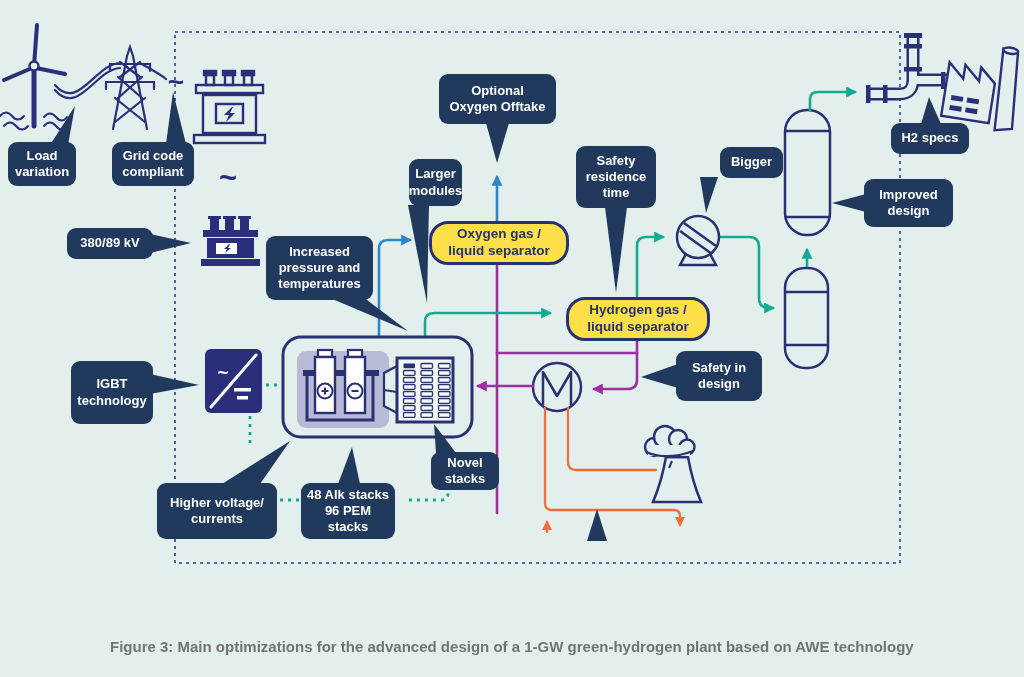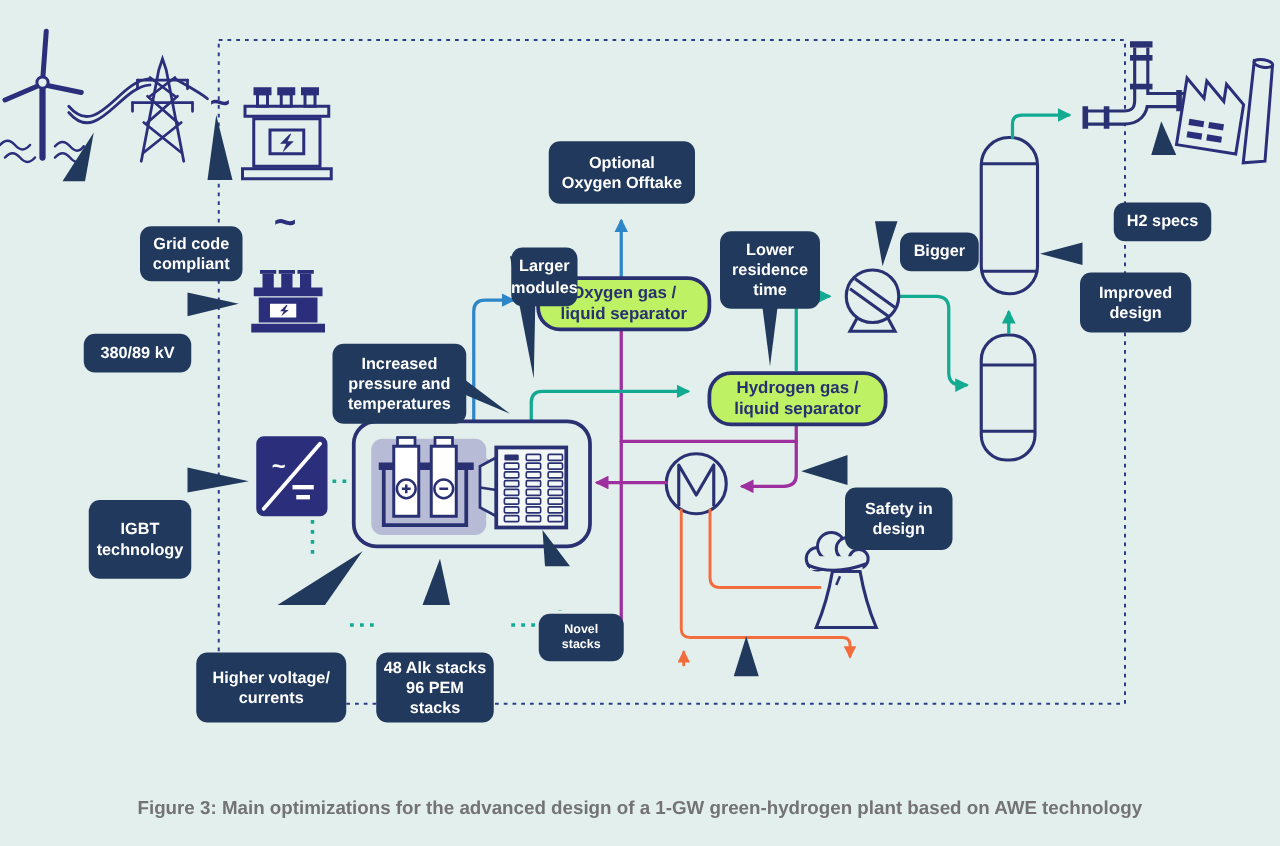--- a/index.html
+++ b/index.html
@@ -2,35 +2,35 @@
 <html><head>
 <meta charset="utf-8">
 <style>
   html,body{margin:0;padding:0;}
   #stage{position:relative;width:1024px;height:677px;background:#e3efec;overflow:hidden;
          font-family:"Liberation Sans",sans-serif;}
   #art{position:absolute;left:0;top:0;}
   .callout{position:absolute;background:#21395c;color:#fff;border-radius:9px;
            display:flex;align-items:center;justify-content:center;text-align:center;
            font:700 13px/1.25 "Liberation Sans",sans-serif;white-space:pre-line;
-           box-sizing:border-box;padding:12px 4px;z-index:3;margin-top:39px;}
-  .sep{position:absolute;background:#bef264;border:3px solid #2a3173;border-radius:19px;
+           box-sizing:border-box;padding:12px 4px;z-index:3;}
+  .sep{position:absolute;background:#fde047;border:3px solid #2a3173;border-radius:19px;
        color:#273170;display:flex;align-items:center;justify-content:center;text-align:center;
        font:700 13.5px/1.25 "Liberation Sans",sans-serif;white-space:pre-line;
        box-sizing:border-box;z-index:2;}
   .caption{position:absolute;left:110px;top:637px;width:820px;color:#737373;
            font:600 15px/1.3 "Liberation Sans",sans-serif;z-index:3;}
   
   .c-load{left:8px;top:142px;width:68px;height:44px}
   .c-grid{left:112px;top:142px;width:82px;height:44px}
   .c-kv{left:67px;top:228px;width:86px;height:31px}
   .c-igbt{left:71px;top:361px;width:82px;height:63px}
   .c-hv{left:157px;top:483px;width:120px;height:56px}
   .c-48{left:301px;top:483px;width:94px;height:56px}
-  .c-novel{left:431px;top:452px;width:68px;height:38px;font-size:10px}
+  .c-novel{left:431px;top:452px;width:68px;height:38px;font-size:13px}
   .c-incr{left:266px;top:236px;width:107px;height:64px}
   .c-larger{left:409px;top:159px;width:53px;height:47px}
   .c-oxy{left:439px;top:74px;width:117px;height:50px}
   .c-lower{left:576px;top:146px;width:80px;height:62px}
   .c-bigger{left:720px;top:147px;width:63px;height:31px}
   .c-safety{left:676px;top:351px;width:86px;height:50px}
   .c-heat{left:548px;top:539px;width:127px;height:48px}
   .c-improved{left:864px;top:179px;width:89px;height:48px}
   .c-h2{left:891px;top:123px;width:78px;height:31px}
   .sep-oxy{left:429px;top:221px;width:140px;height:44px}
@@ -278,39 +278,41 @@
     <polygon points="486,123 509,123 497,163"></polygon>
     <polygon points="605,207 627,207 616,293"></polygon>
     <polygon points="700,177 718,177 706,213"></polygon>
     <polygon points="678,364 678,388 641,377"></polygon>
     <polygon points="587,541 607,541 597,509"></polygon>
     <polygon points="866,194 866,212 832,203"></polygon>
     <polygon points="921,124 941,124 929,97"></polygon>
   </g>
 </svg>
 
+  <div class="callout c-load">Load
+variation</div>
   <div class="callout c-grid">Grid code
 compliant</div>
   <div class="callout c-kv">380/89 kV</div>
   <div class="callout c-igbt">IGBT
 technology</div>
   <div class="callout c-hv">Higher voltage/
 currents</div>
   <div class="callout c-48">48 Alk stacks
 96 PEM stacks</div>
   <div class="callout c-novel">Novel
 stacks</div>
   <div class="callout c-incr">Increased
 pressure and
 temperatures</div>
   <div class="callout c-larger">Larger
 modules</div>
   <div class="callout c-oxy">Optional
 Oxygen Offtake</div>
-  <div class="callout c-lower">Lower
+  <div class="callout c-lower">Safety
 residence
 time</div>
   <div class="callout c-bigger">Bigger</div>
   <div class="callout c-safety">Safety in
 design</div>
   <div class="callout c-improved">Improved
 design</div>
   <div class="callout c-h2">H2 specs</div>
 
   <div class="sep sep-oxy">Oxygen gas /

